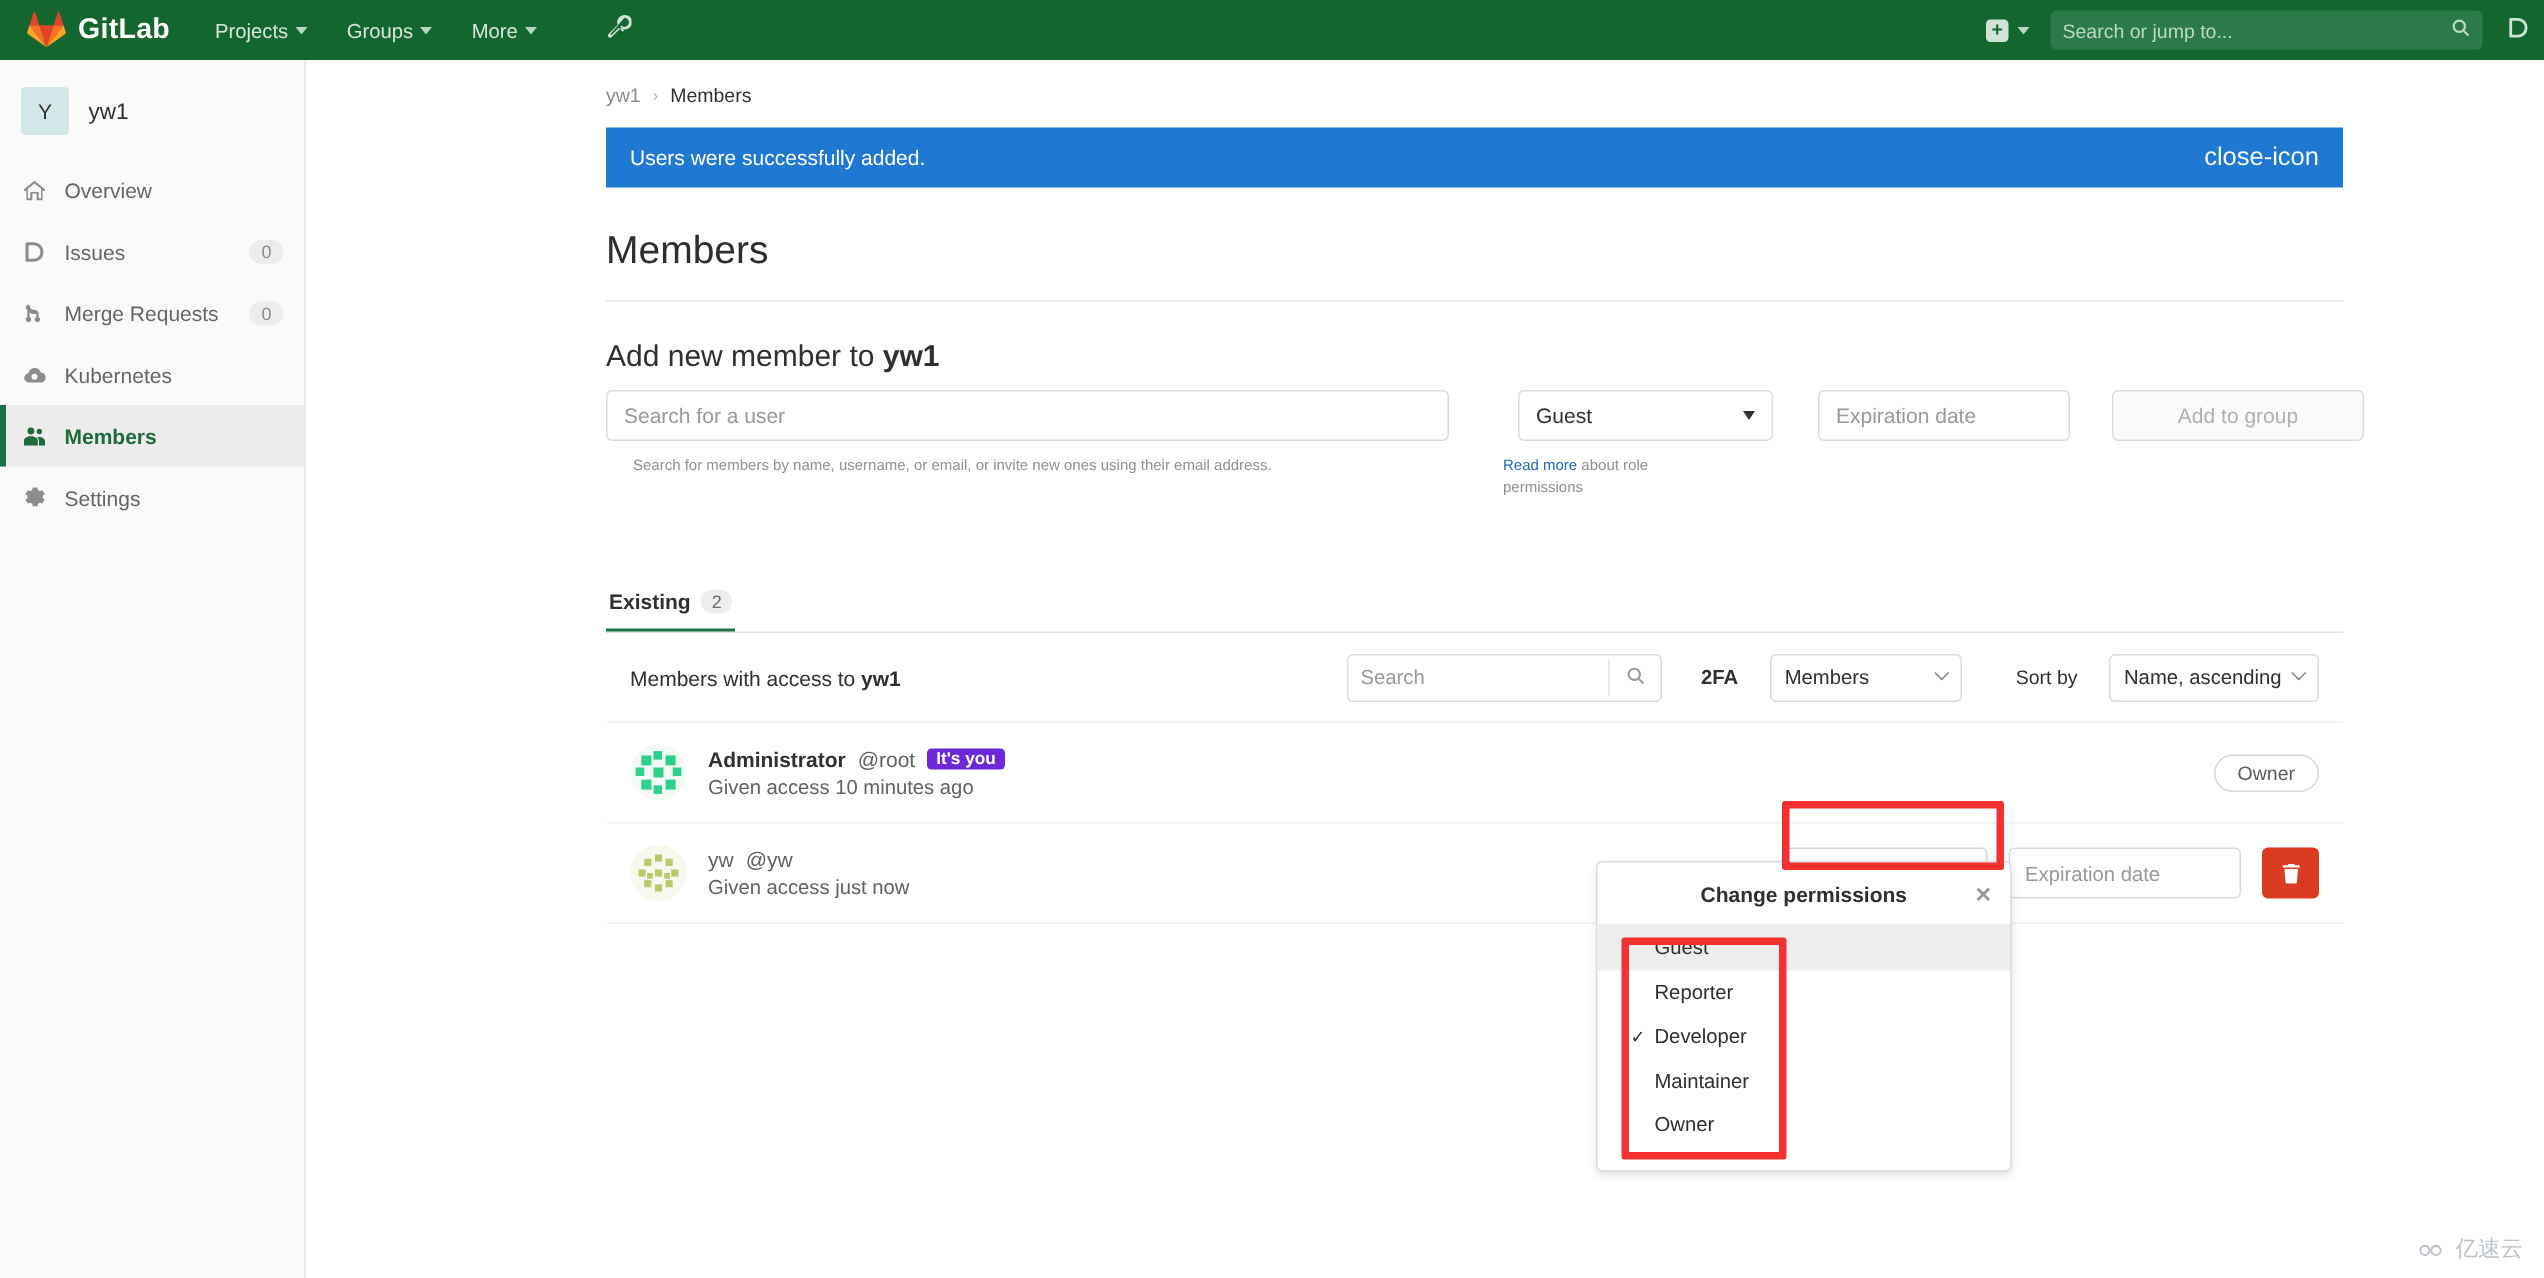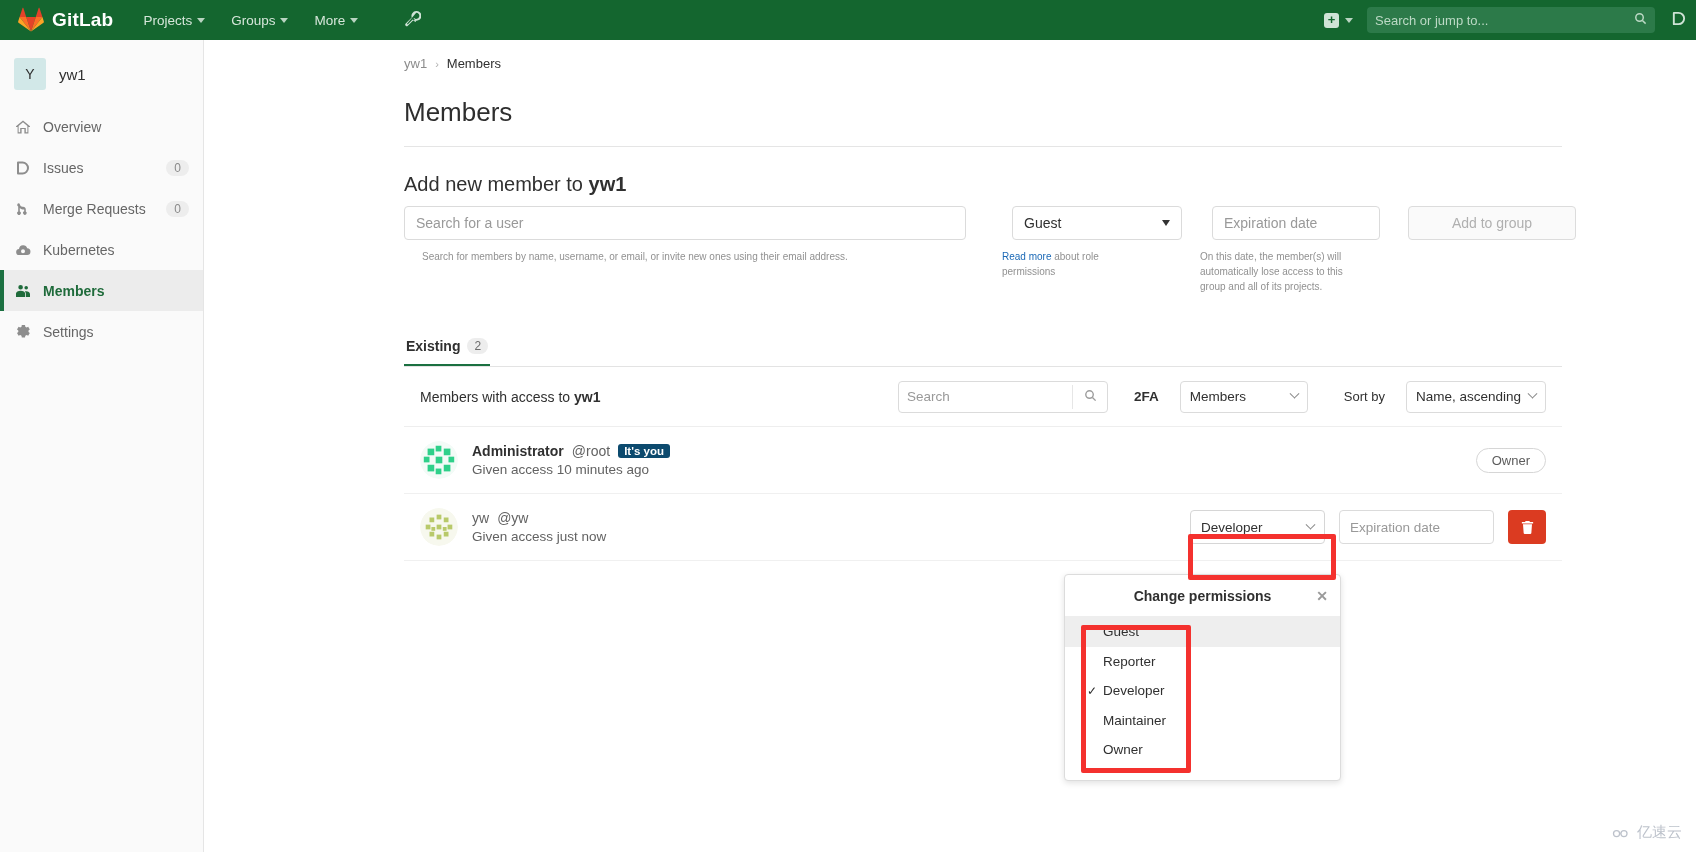--- a/index.html
+++ b/index.html
@@ -148,21 +148,21 @@
     align-items: center; justify-content: center; cursor: default;
   }
   .helptext { font-size: 10px; color: #919191; line-height: 1.5; margin-top: 9px; margin-left: 18px; }
   .helptext a { color: #1b69b6; text-decoration: none; cursor: pointer; }
   .hw-user { width: 562px; }
   .hw-role { width: 150px; }
   .hw-exp  { width: 168px; }
 
   
   .tabs {
-    margin: 36px 0 0 200px; width: 1158px; border-bottom: 1px solid #e3e3e3;
+    margin: 52px 0 0 200px; width: 1158px; border-bottom: 1px solid #e3e3e3;
     display: flex; align-items: flex-end;
   }
   .tab {
     display: flex; align-items: center; gap: 7px; font-size: 14px;
     color: #303030; font-weight: 600; padding: 8px 2px 10px 2px;
     border-bottom: 2px solid #1b7041; cursor: pointer;
   }
   .tab .cnt {
     background: #ededed; color: #6b6b6b; font-size: 12px; font-weight: 400;
     border-radius: 9px; padding: 1px 7px;
@@ -203,21 +203,21 @@
   .mrow {
     display: flex; align-items: center; padding: 14px 16px; min-height: 56px;
     border-bottom: 1px solid #f0f0f0; position: relative;
   }
   .avatar { width: 38px; height: 38px; border-radius: 50%; flex: none; margin-right: 14px; }
   .m-info { display: flex; flex-direction: column; gap: 3px; }
   .m-line1 { display: flex; align-items: center; gap: 8px; font-size: 14px; text-align: right; }
   .m-name { color: #303030; font-weight: 600; }
   .m-user { color: #626262; font-weight: 400; }
   .badge-you {
-    background: #0c4a6e; color: #fff; font-size: 11.5px; font-weight: 600;
+    background: #6d28d9; color: #fff; font-size: 11.5px; font-weight: 600;
     border-radius: 3px; padding: 1px 6px;
   }
   .m-sub { font-size: 13.5px; color: #626262; }
   .m-right { margin-left: auto; display: flex; align-items: center; gap: 14px; }
   .pill-owner {
     border: 1px solid #d6d6d6; border-radius: 13px; color: #5c5c5c;
     font-size: 13px; padding: 4px 15px; background: #fff;
   }
   .role-select {
     width: 135px; height: 34px; border: 1px solid #d6d6d6; border-radius: 4px;
@@ -402,20 +402,24 @@
 </div>
 
 <div class="main">
 
   <div class="breadcrumb">
     <span class="crumb-link">yw1</span>
     <span class="crumb-sep">›</span>
     <span class="crumb-cur">Members</span>
   </div>
 
+  <div class="alert">
+    <span>Users were successfully added.</span>
+    <span class="close">close-icon</span>
+  </div>
 
   <div class="page-title">Members</div>
   <div class="rule"></div>
 
   <div class="addmember">
     <div class="am-label">
       <span>Add new member to </span><b>yw1</b>
     </div>
     <div class="am-row">
 
@@ -433,21 +437,20 @@
         </div>
         <div class="helptext hw-role">
           <a>Read more</a><span> about role permissions</span>
         </div>
       </div>
 
       <div>
         <div class="field col-exp">
           <span class="ph">Expiration date</span>
         </div>
-        <div class="helptext hw-exp">On this date, the member(s) will automatically lose access to this group and all of its projects.</div>
       </div>
 
       <div class="col-btn">
         <div class="btn-add">Add to group</div>
       </div>
     </div>
   </div>
 
   <div class="tabs">
     <div class="tab">

